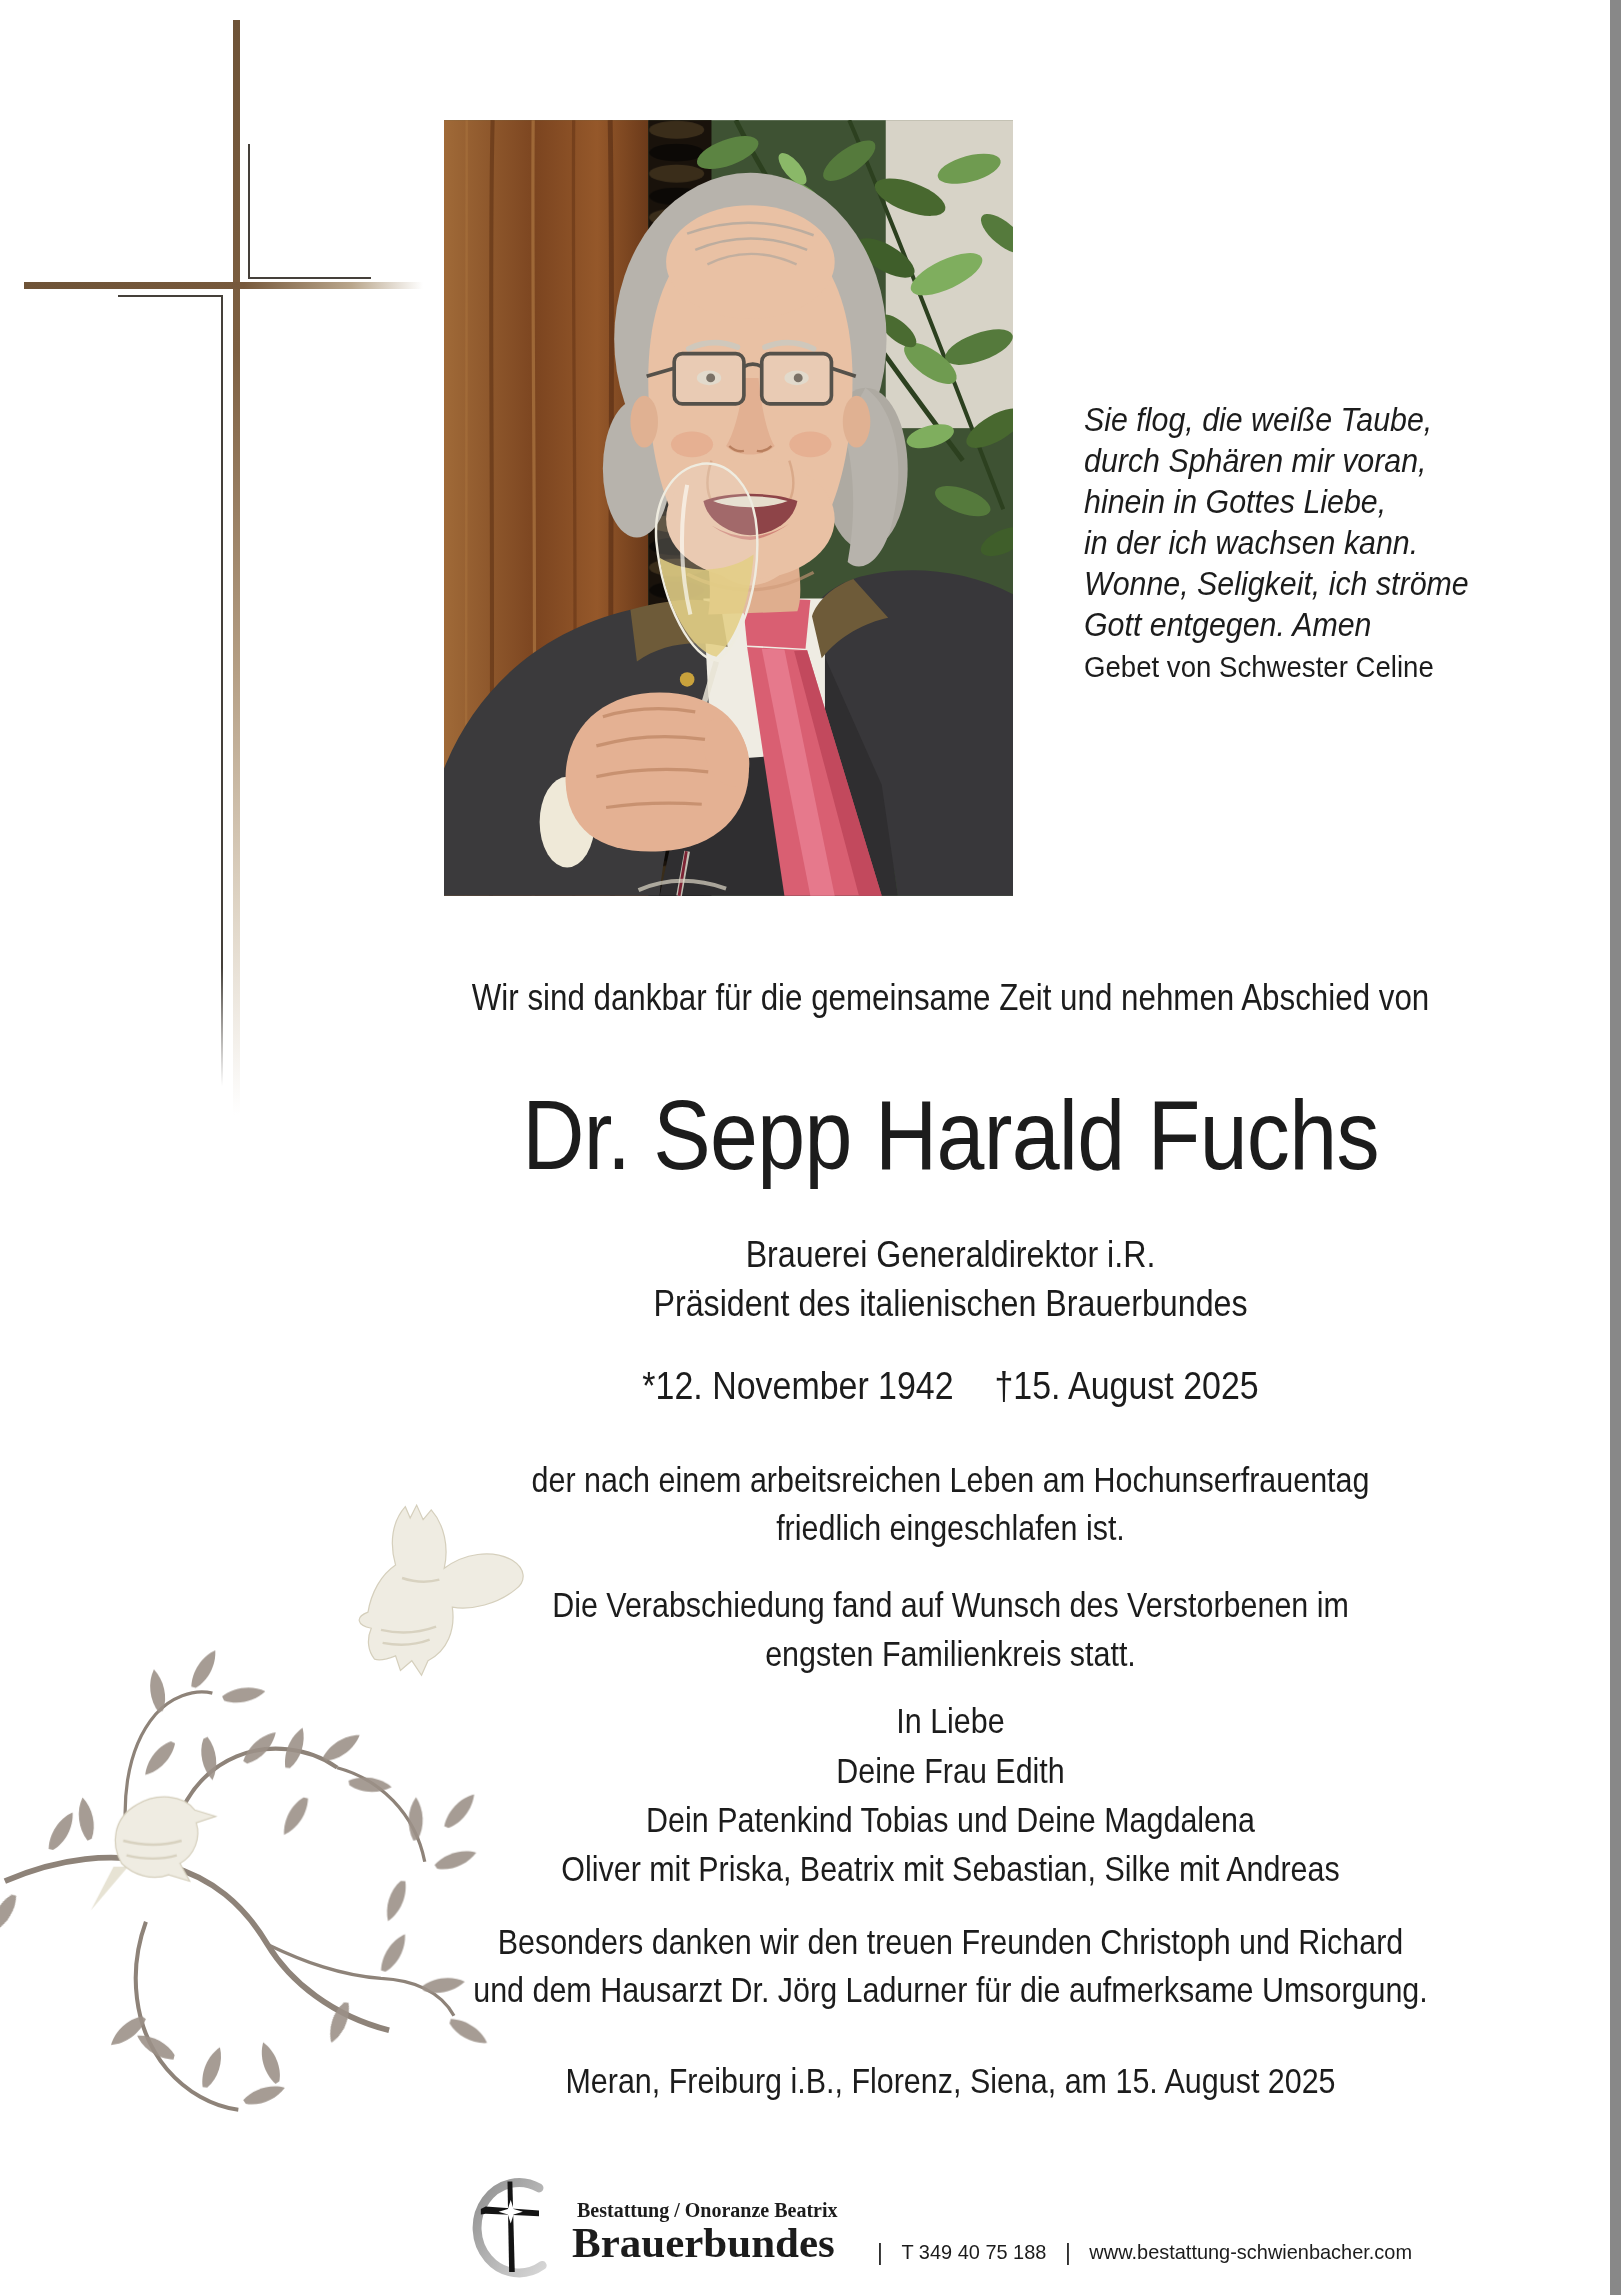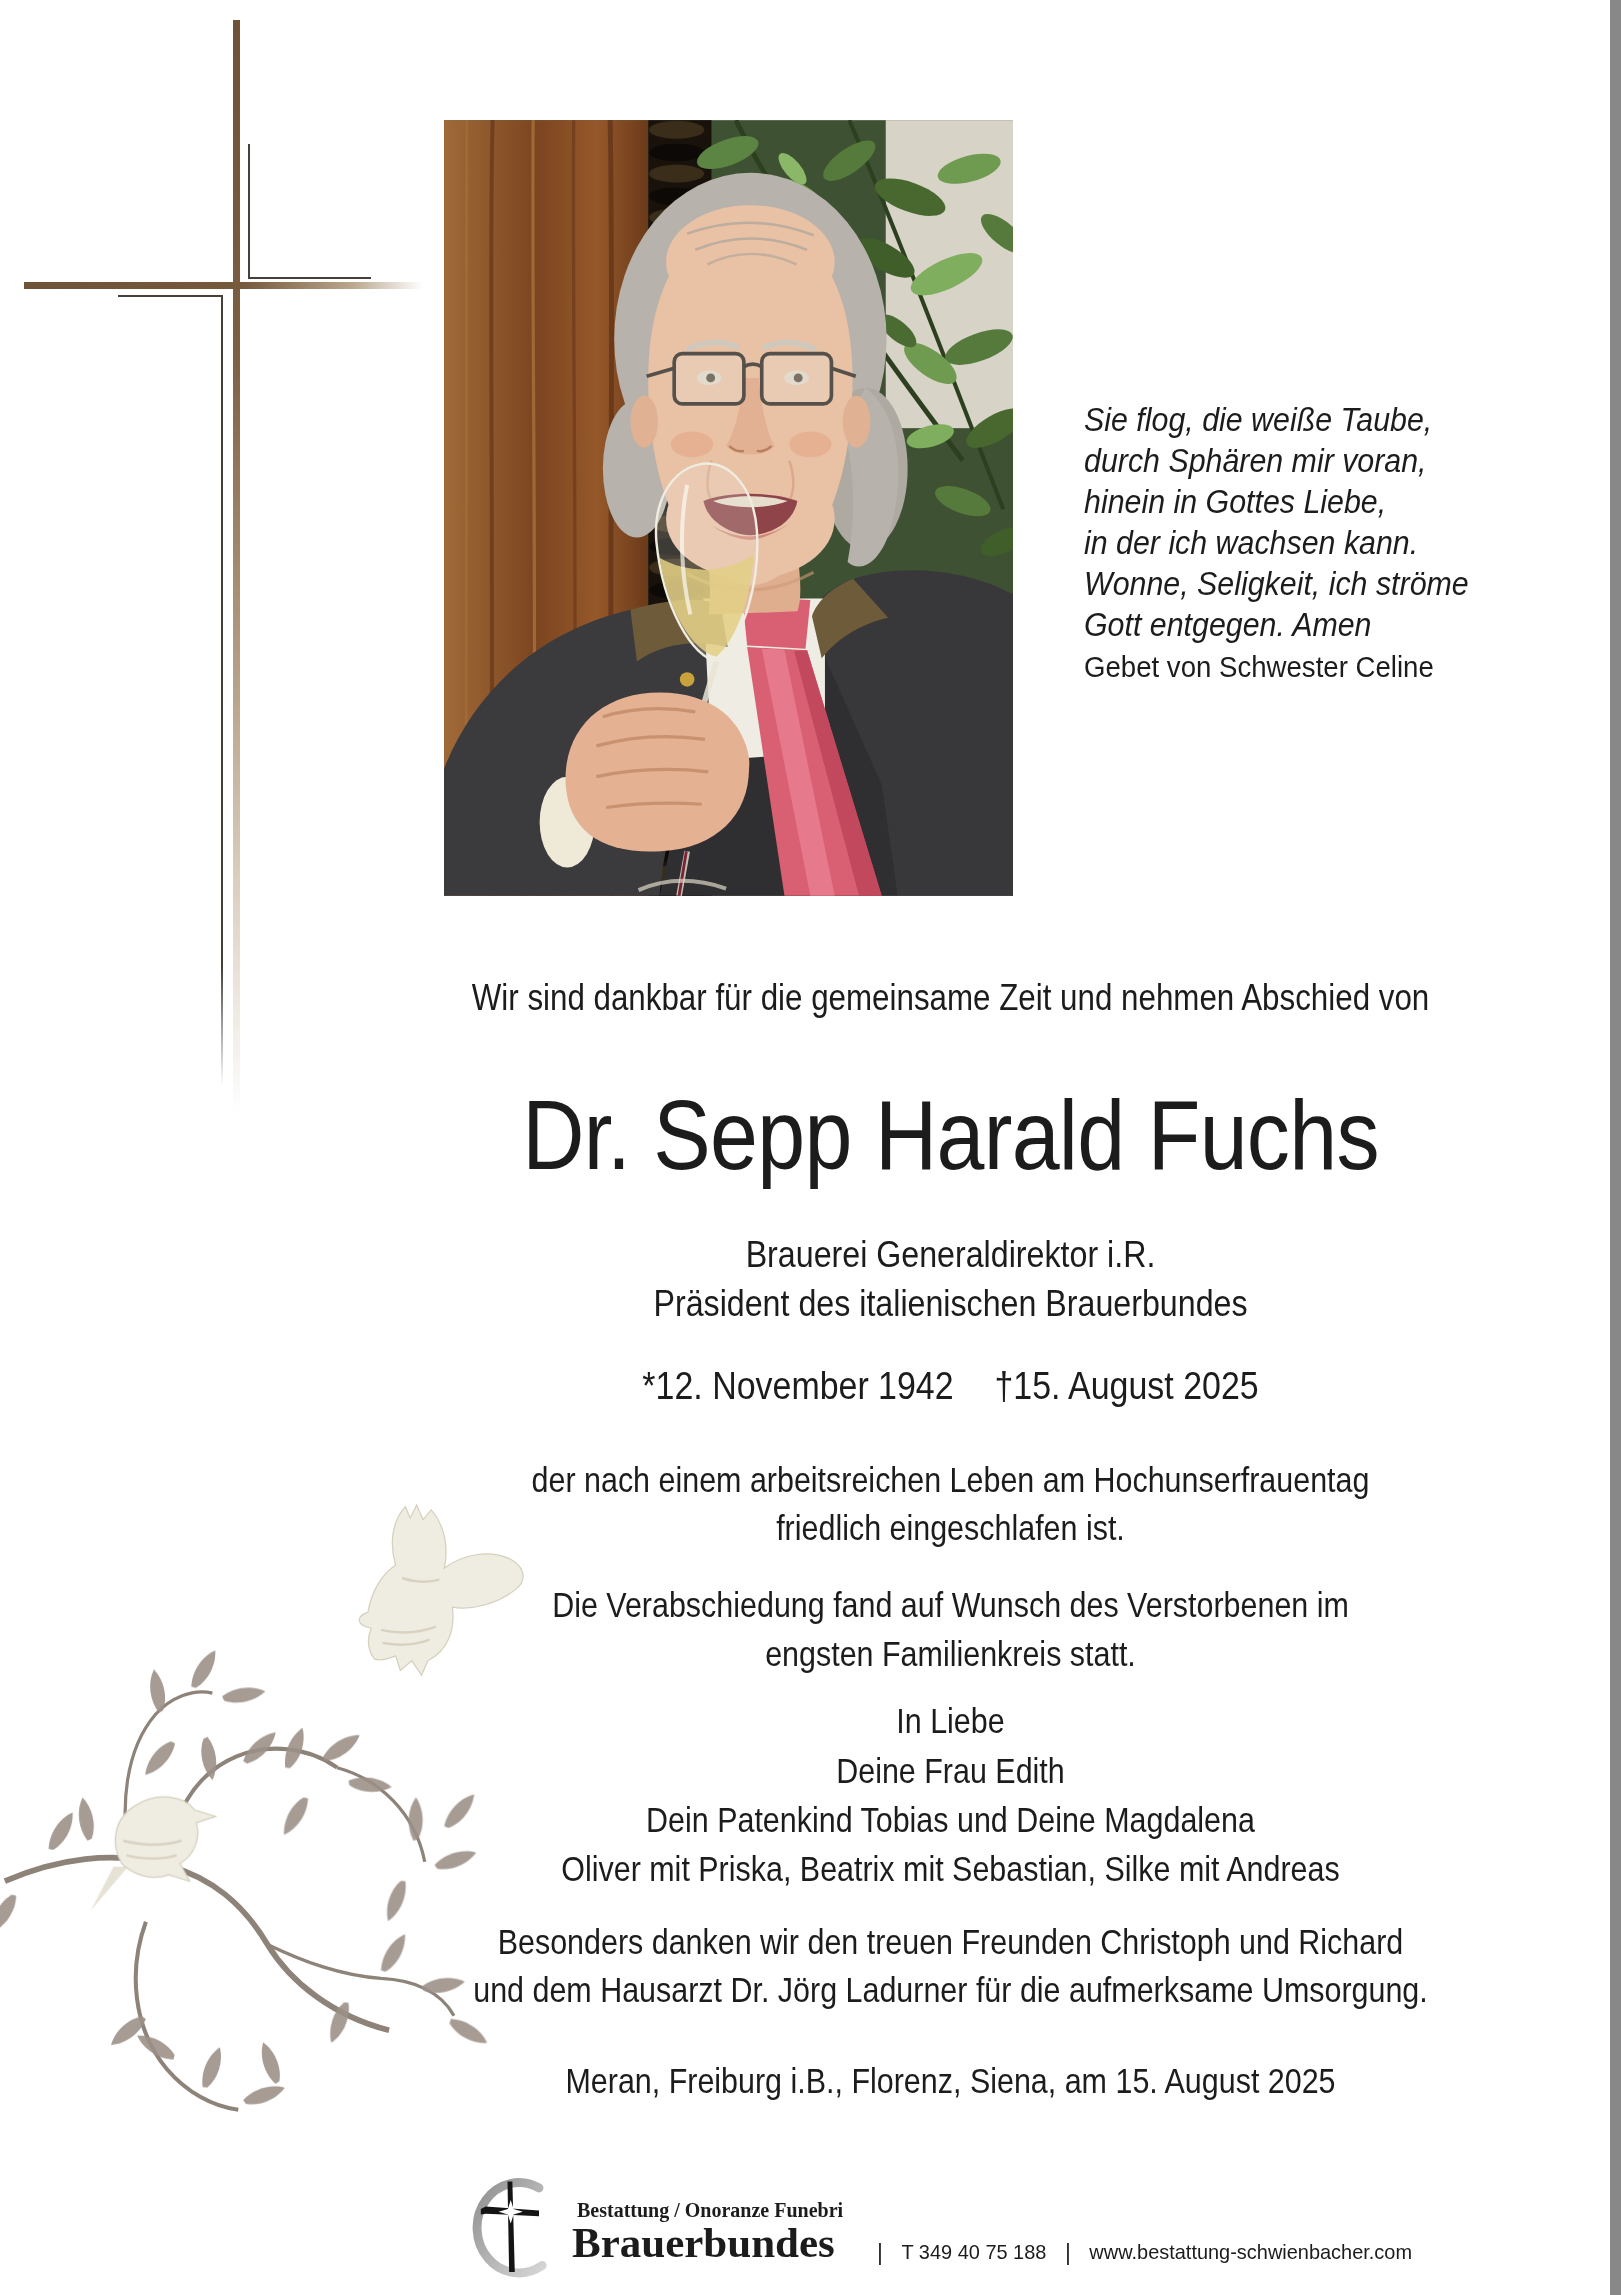--- a/index.html
+++ b/index.html
@@ -273,21 +273,21 @@
       <linearGradient id="grayg" x1="0" y1="0" x2="1" y2="1">
         <stop offset="0" stop-color="#8f8f8f"></stop>
           <stop offset="1" stop-color="#d6d6d6"></stop>
       </linearGradient>
     </defs>
     <path d="M96,16 A52,56 0 1 0 100,112" stroke="url(#grayg)" stroke-width="11" fill="none" stroke-linecap="round"></path>
     <path d="M57,8 L63,8 L66,120 L59,120 Z" fill="#141414"></path>
     <path d="M24,42 L30,39 L96,44 L96,51 L30,48 L24,49 Z" fill="#141414"></path>
     <path d="M61,31 L64.5,42 L76,45.5 L64.5,49 L61,60 L57.5,49 L46,45.5 L57.5,42 Z" fill="#ffffff"></path>
   </svg>
-  <div class="f-tagline">Bestattung / Onoranze Funebri</div>
+  <div class="f-tagline">Bestattung / Onoranze Beatrix</div>
   <div class="f-company">Brauerbundes</div>
   <div class="f-contact">
     <span class="f-sep">|</span>
     <span>T 349 40 75 188</span>
     <span class="f-sep">|</span>
     <span>www.bestattung-schwienbacher.com</span>
   </div>
 
 </div>
 

